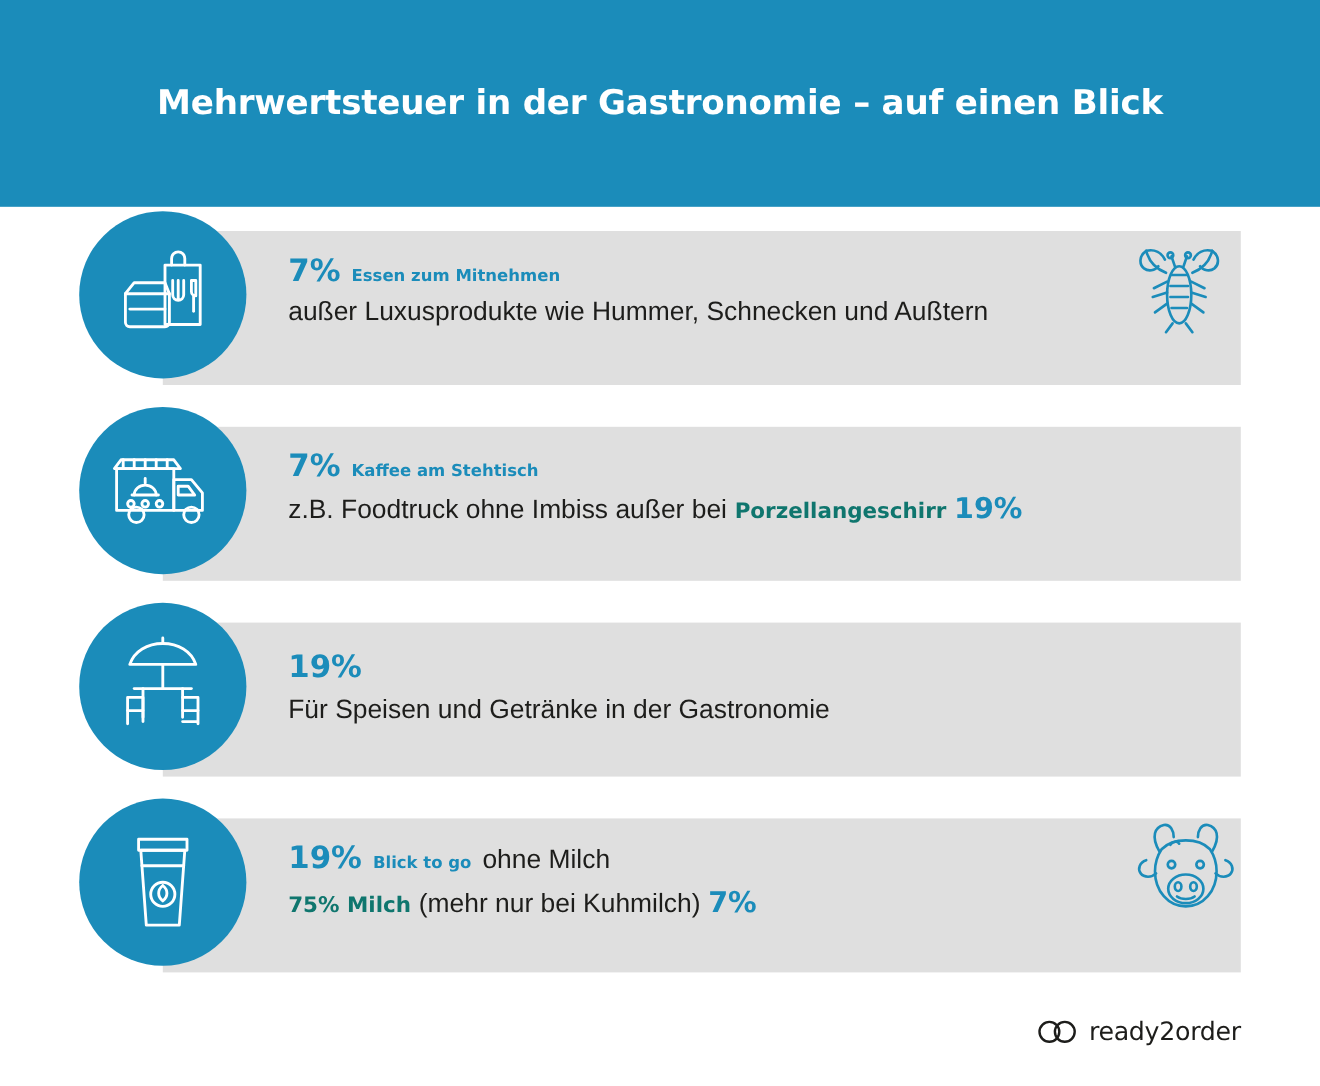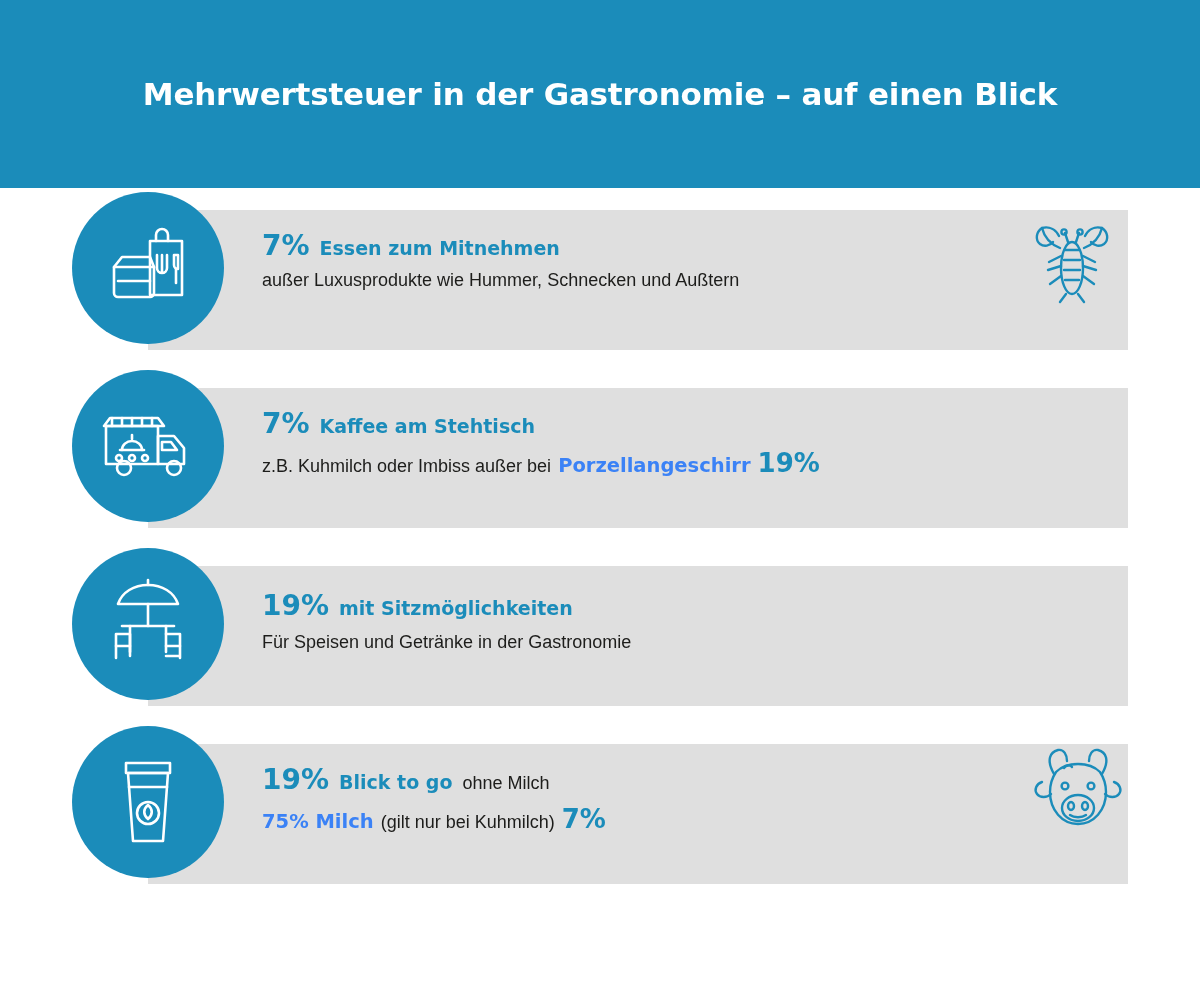--- a/index.html
+++ b/index.html
@@ -98,31 +98,31 @@
   }
   .pct-big {
     color: #1b8cba;
     font-size: 28px;
     font-weight: bold;
     font-family: "DejaVu Sans", sans-serif;
     line-height: 1;
   }
   .lbl-bold {
     color: #1b8cba;
-    font-size: 19px;
+    font-size: 15px;
     font-weight: bold;
     font-family: "DejaVu Sans", sans-serif;
   }
   .desc {
     color: #1d1d1b;
-    font-size: 18px;
+    font-size: 24px;
     font-family: "Liberation Sans", sans-serif;
   }
   .desc-blue {
-    color: #3b82f6;
+    color: #0f766e;
     font-size: 19.5px;
     font-weight: bold;
     font-family: "DejaVu Sans", sans-serif;
   }
   .pct-trail {
     color: #1b8cba;
     font-size: 26px;
     font-weight: bold;
     font-family: "DejaVu Sans", sans-serif;
   }
@@ -231,21 +231,21 @@
           <circle cx="47" cy="52" r="3"></circle>
           <path d="M64 36 h9 l6 8 h-15 z"></path>
         </svg>
       </div>
       <div class="row-text">
         <div class="line1">
           <span class="pct-big">7%</span>
           <span class="lbl-bold">Kaffee am Stehtisch</span>
         </div>
         <div class="line2">
-          <span class="desc">z.B. Kuhmilch oder Imbiss  außer bei</span>
+          <span class="desc">z.B. Foodtruck ohne Imbiss  außer bei</span>
           <span class="desc-blue">Porzellangeschirr</span>
           <span class="pct-trail">19%</span>
         </div>
       </div>
     </div>
 
     <div class="row row-3">
       <div class="row-bar"></div>
       <div class="row-icon">
         <svg width="96" height="92" viewBox="0 0 96 92" fill="none" stroke="#ffffff" stroke-width="2.6" stroke-linecap="round" stroke-linejoin="round">
@@ -255,21 +255,20 @@
           <path d="M22 48 h52"></path>
           <path d="M30 48 v26 M66 48 v26"></path>
           <path d="M16 56 h14 v22 M16 56 v24"></path>
           <path d="M66 56 h14 M80 56 v24 M66 78 h14"></path>
           <path d="M16 68 h14 M66 68 h14"></path>
         </svg>
       </div>
       <div class="row-text">
         <div class="line1">
           <span class="pct-big">19%</span>
-          <span class="lbl-bold">mit Sitzmöglichkeiten</span>
         </div>
         <div class="line2">
           <span class="desc">Für Speisen und Getränke in der Gastronomie</span>
         </div>
       </div>
     </div>
 
     <div class="row row-4">
       <div class="row-bar"></div>
       <div class="row-icon">
@@ -282,21 +281,21 @@
         </svg>
       </div>
       <div class="row-text">
         <div class="line1">
           <span class="pct-big">19%</span>
           <span class="lbl-bold">Blick to go</span>
           <span class="desc">ohne Milch</span>
         </div>
         <div class="line2">
           <span class="desc-blue">75% Milch</span>
-          <span class="desc">(gilt nur bei Kuhmilch)</span>
+          <span class="desc">(mehr nur bei Kuhmilch)</span>
           <span class="pct-trail">7%</span>
         </div>
       </div>
       <div class="side-art" style="top:22px;right:72px;">
         <svg width="100" height="96" viewBox="0 0 100 96" fill="none" stroke="#1b8cba" stroke-width="2.4" stroke-linecap="round" stroke-linejoin="round">
           <path d="M26 30 c-8 -14 -4 -22 4 -24 c6 -1 9 5 9 11"></path>
           <path d="M74 30 c8 -14 4 -22 -4 -24 c-6 -1 -9 5 -9 11"></path>
           <path d="M28 28 c-4 6 -6 14 -6 20 c0 18 12 32 28 32 s28 -14 28 -32 c0 -6 -2 -14 -6 -20 c-6 -6 -14 -8 -22 -8 s-16 2 -22 8 z"></path>
           <ellipse cx="50" cy="64" rx="16" ry="13"></ellipse>
           <ellipse cx="43" cy="62" rx="3" ry="4"></ellipse>
@@ -306,14 +305,23 @@
           <circle cx="63" cy="42" r="3.4"></circle>
           <path d="M14 38 c-6 2 -8 8 -5 12 c3 4 10 4 14 0"></path>
           <path d="M86 38 c6 2 8 8 5 12 c-3 4 -10 4 -14 0"></path>
           <path d="M36 24 c2 -3 6 -4 8 -1"></path>
         </svg>
       </div>
     </div>
 
   </div>
 
+  <div class="footer">
+    <div class="logo-mark">
+      <svg width="38" height="26" viewBox="0 0 38 26" fill="none" stroke="#1d1d1b" stroke-width="2.2">
+        <circle cx="12" cy="13" r="9"></circle>
+        <circle cx="26" cy="13" r="9"></circle>
+      </svg>
+    </div>
+    <div class="logo-text">ready2order</div>
+  </div>
 
 </div>
 
 </body></html>

